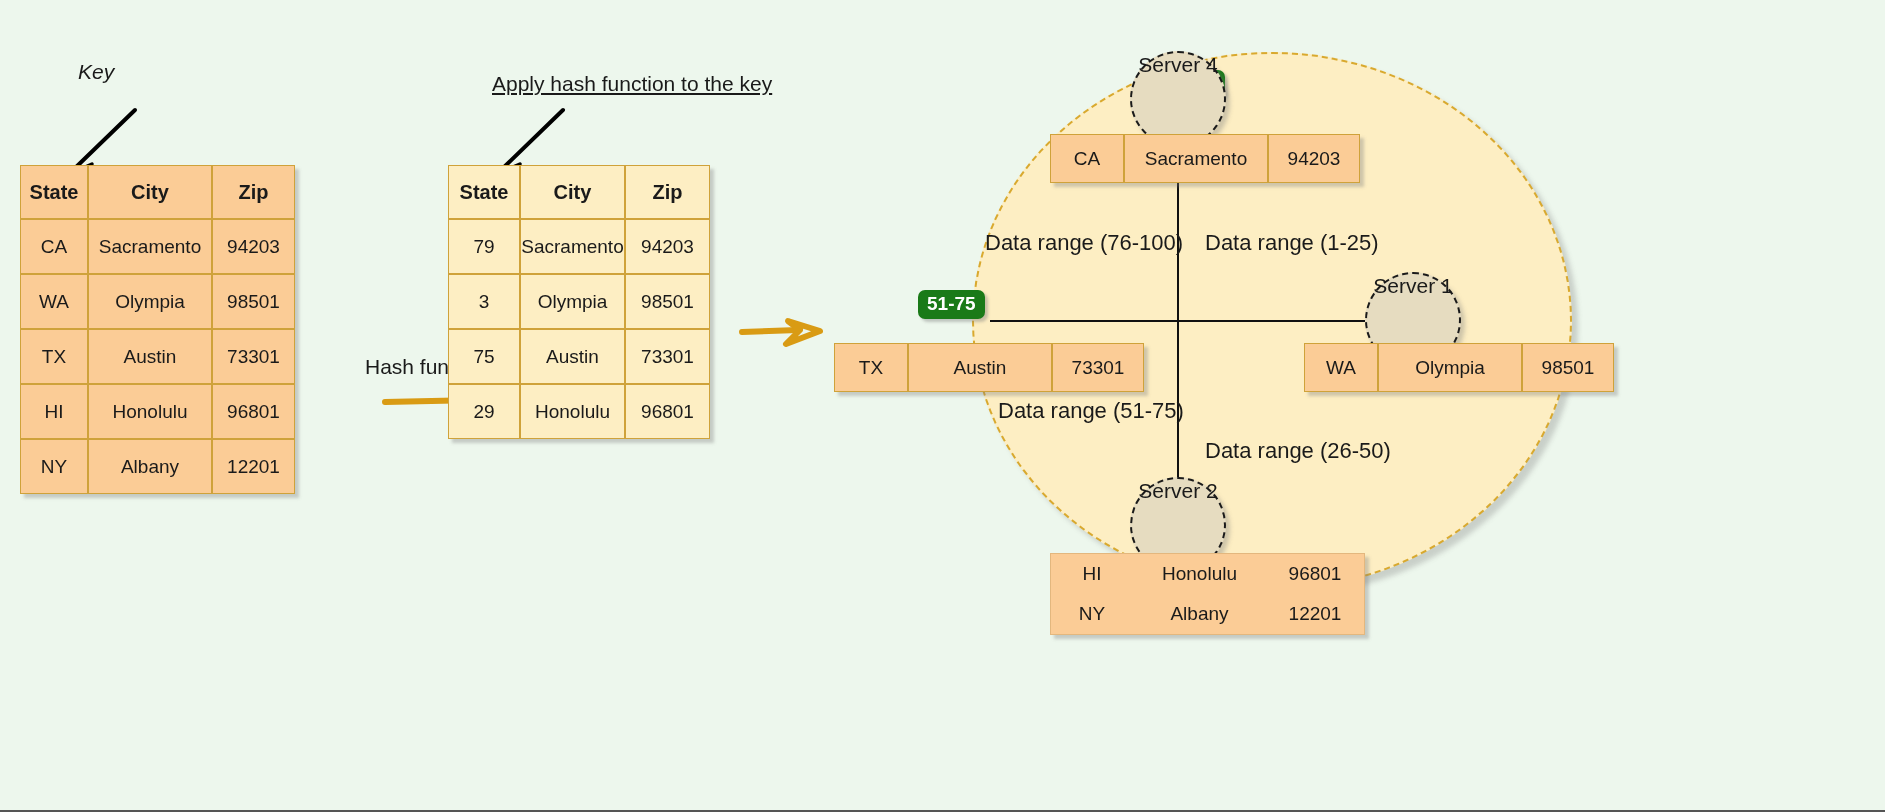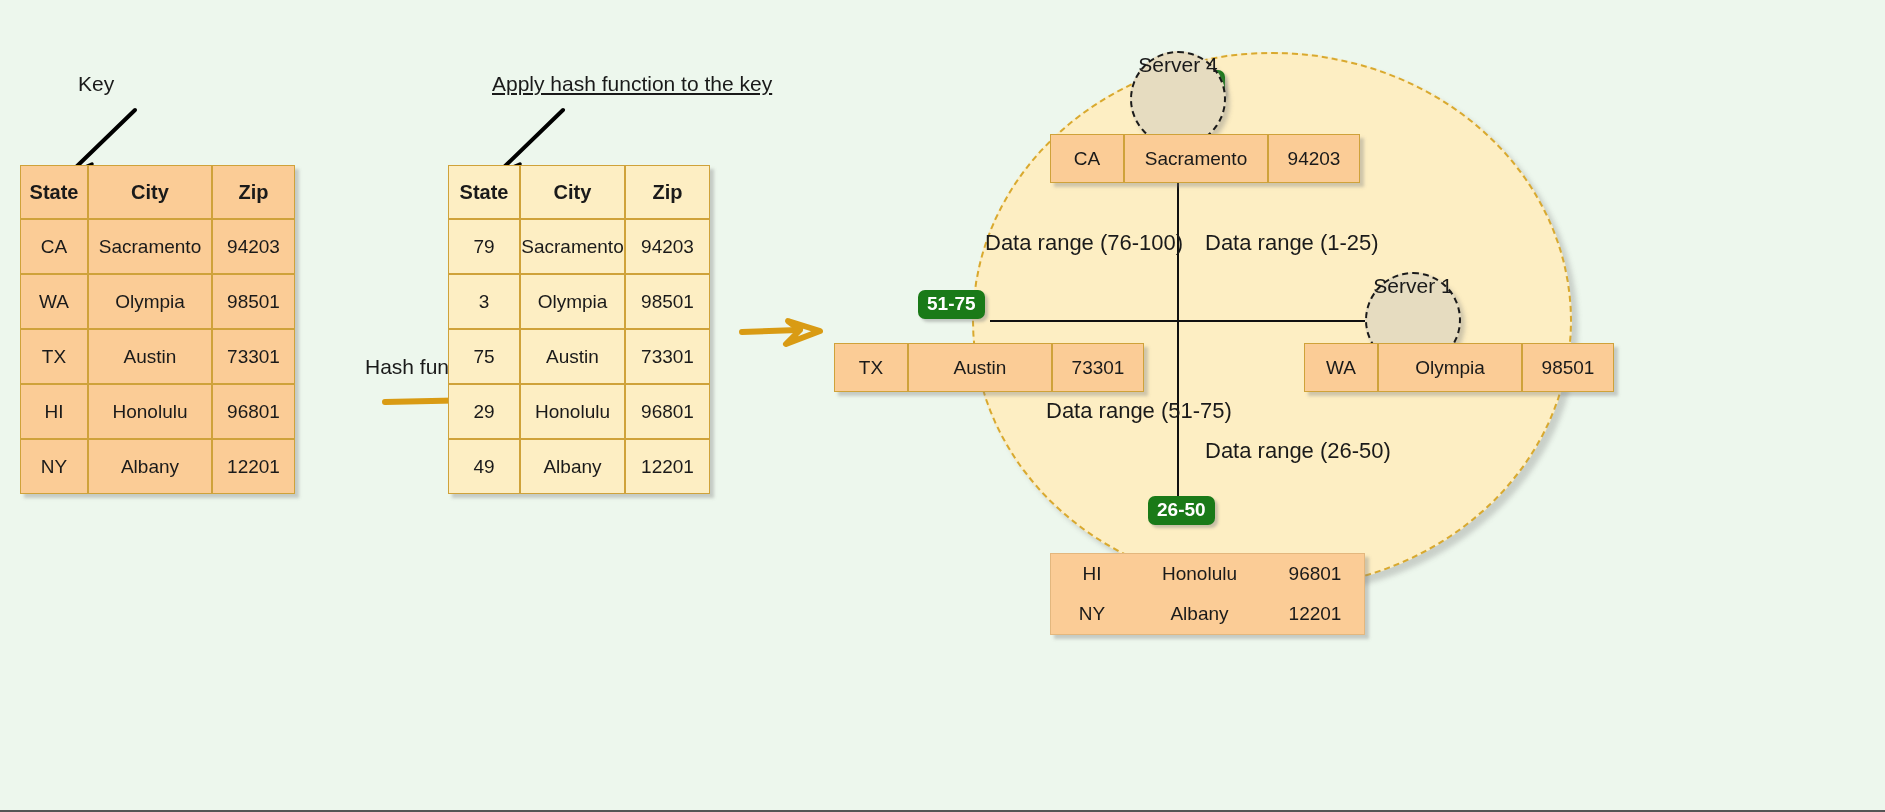--- a/index.html
+++ b/index.html
@@ -174,21 +174,21 @@
   #rec-s2 .w-city  { width: 133px; }
   #rec-s2 .w-zip   { width: 98px; }
 
   svg { overflow: visible; }
 </style>
 </head>
 <body>
 
 <div id="canvas">
 
-  <div class="abs annot" style="left:78px; top:72px;">Key</div>
+  <div class="abs annot" style="left:78px; top:60px;font-style:italic;">Key</div>
 
   <svg class="abs" style="left:40px; top:100px;" width="110" height="90">
     <line x1="95" y1="10" x2="33" y2="70" stroke="#000000" stroke-width="4" stroke-linecap="round"></line>
     <path d="M 20 78 L 52 64 L 40 72 L 50 86 Z" fill="none" stroke="#000000" stroke-width="3.5" stroke-linejoin="round"></path>
   </svg>
 
   <table class="tbl" id="key-table" style="left:20px; top:165px;">
     <thead>
       <tr>
         <th class="c-state">State</th>
@@ -261,43 +261,38 @@
       <tr>
         <td>75</td>
         <td>Austin</td>
         <td>73301</td>
       </tr>
       <tr>
         <td>29</td>
         <td>Honolulu</td>
         <td>96801</td>
       </tr>
-      <tr>
-        <td>49</td>
-        <td>Albany</td>
-        <td>12201</td>
-      </tr>
     </tbody>
   </table>
 
   <svg class="abs" style="left:740px; top:318px;" width="120" height="40">
     <line x1="2" y1="14" x2="58" y2="12" stroke="#d99b14" stroke-width="6" stroke-linecap="round"></line>
     <path d="M 80 13 L 48 3 L 60 12 L 46 26 Z" fill="none" stroke="#d99b14" stroke-width="6" stroke-linejoin="round"></path>
   </svg>
 
   <div id="ring-wrap">
 
     <div id="ring"></div>
 
     <div class="axis" style="left:297px; top:140px; width:2px; height:358px;"></div>
     <div class="axis" style="left:110px; top:320px; width:375px; height:2px;"></div>
 
     <div class="range-label" style="left:105px; top:230px;">Data range (76-100)</div>
     <div class="range-label" style="left:325px; top:230px;">Data range (1-25)</div>
-    <div class="range-label" style="left:118px; top:398px;margin-left:48px;">Data range (51-75)</div>
+    <div class="range-label" style="left:118px; top:398px;">Data range (51-75)</div>
     <div class="range-label" style="left:325px; top:398px;margin-top:40px;">Data range (26-50)</div>
 
     <div class="badge" style="left:268px; top:22px;">76-100</div>
     <div class="node" style="left:250px; top:51px;">
       <span>Server 4</span>
     </div>
     <table class="rec" style="left:170px; top:134px;">
       <tbody>
           <tr>
         <td class="w-state">CA</td>
@@ -326,20 +321,23 @@
       <tbody>
           <tr>
         <td class="w-state">TX</td>
         <td class="w-city">Austin</td>
         <td class="w-zip">73301</td>
       </tr>
     </tbody>
       </table>
 
     <div class="badge" style="left:268px; top:448px;">26-50</div>
+    <div class="node" style="left:250px; top:477px;">
+      <span>Server 2</span>
+    </div>
     <table id="rec-s2" style="left:170px; top:553px;">
       <tbody>
           <tr>
         <td class="w-state">HI</td>
         <td class="w-city">Honolulu</td>
         <td class="w-zip">96801</td>
       </tr>
       <tr>
         <td class="w-state">NY</td>
         <td class="w-city">Albany</td>

